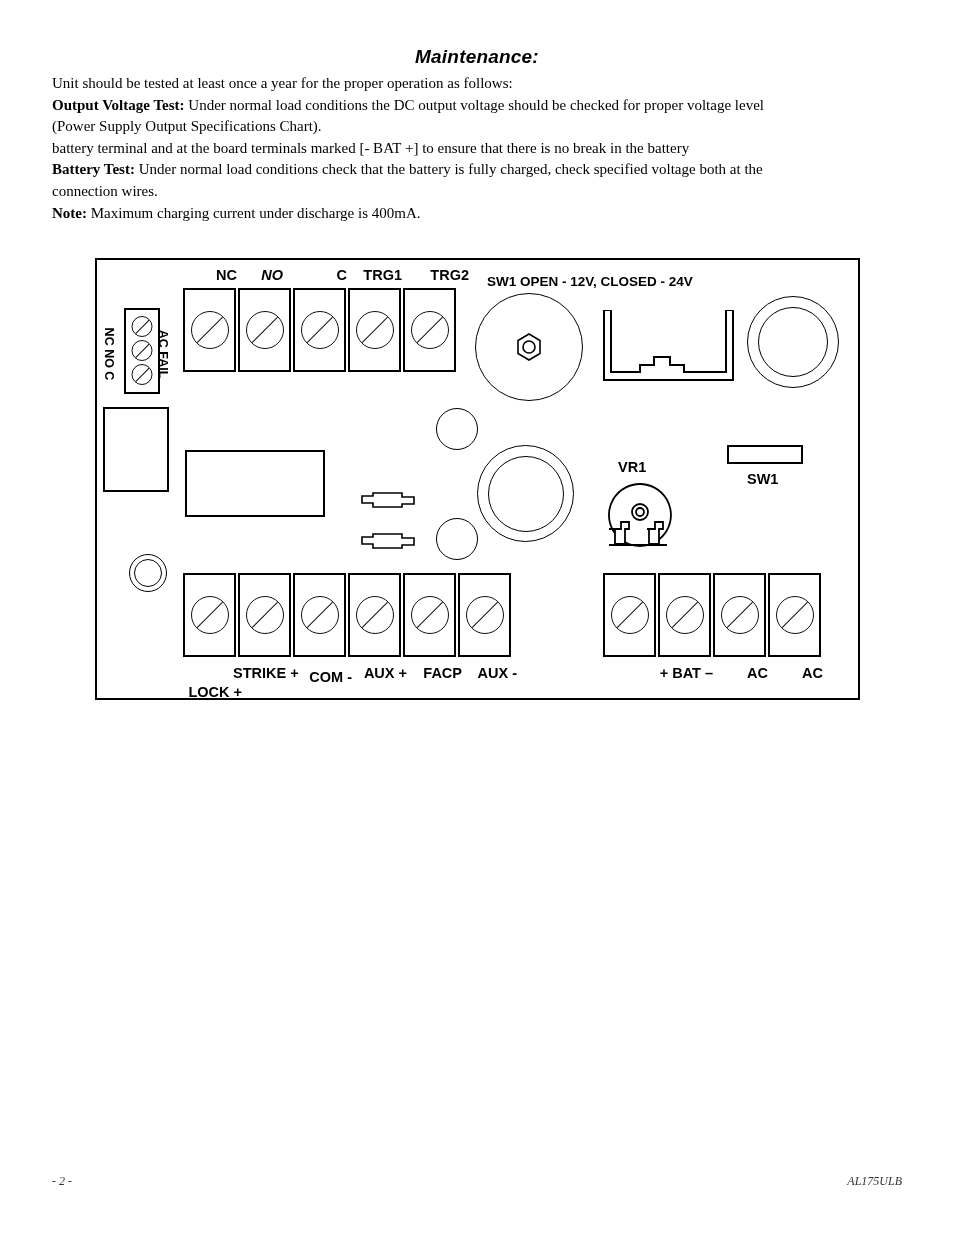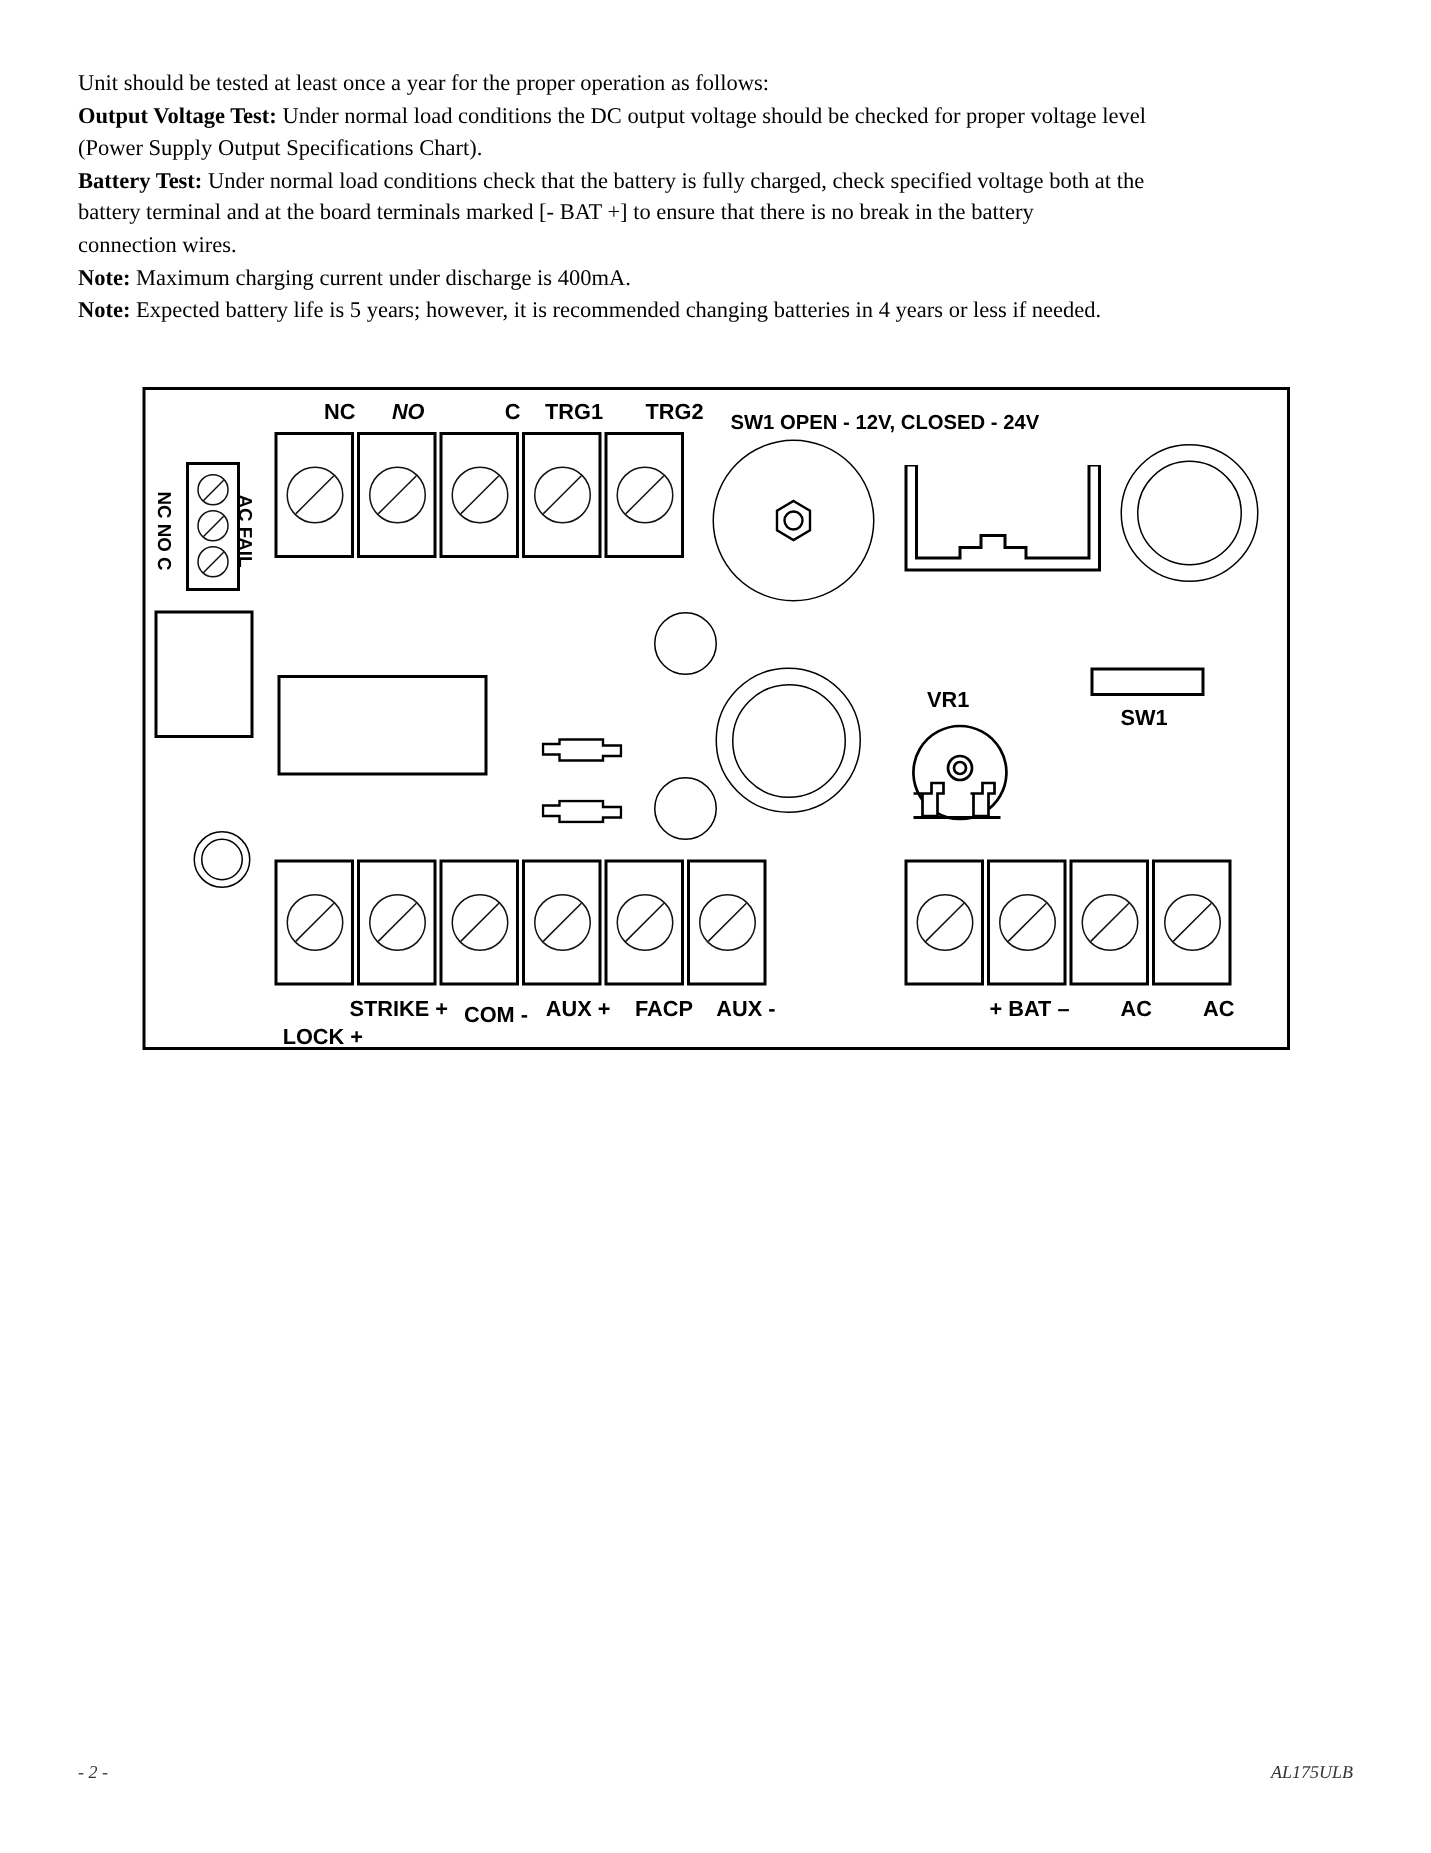--- a/index.html
+++ b/index.html
@@ -187,36 +187,36 @@
     font-size: 12px;
     color: #333;
   }
   #footer-page { left: 52px; }
   #footer-code { right: 52px; }
 </style>
 </head>
 <body>
 
 <div id="doc-text">
+  <div id="maintenance-heading">Maintenance:</div>
 
   <p class="body-line"><span>Unit should be tested at least once a year for the proper operation as follows:</span></p>
 
   <p class="body-line"><span class="lead">Output Voltage Test:</span><span> Under normal load conditions the DC output voltage should be checked for proper voltage level</span></p>
 
   <p class="body-line"><span>(Power Supply Output Specifications Chart).</span></p>
 
+  <p class="body-line"><span>battery terminal and at the board terminals marked [- BAT +] to ensure that there is no break in the battery</span></p>
+
   <p class="body-line"><span class="lead">Battery Test:</span><span> Under normal load conditions check that the battery is fully charged, check specified voltage both at the</span></p>
 
-  <p class="body-line"><span>battery terminal and at the board terminals marked [- BAT +] to ensure that there is no break in the battery</span></p>
-
   <p class="body-line"><span>connection wires.</span></p>
 
   <p class="body-line"><span class="lead">Note:</span><span> Maximum charging current under discharge is 400mA.</span></p>
 
-  <p class="body-line"><span class="lead">Note:</span><span> Expected battery life is 5 years; however, it is recommended changing batteries in 4 years or less if needed.</span></p>
 </div>
 
 <div id="board">
   <div id="board-inner">
 
     <div id="acfail-block">
       <div class="acfail-screw" style="top:6px;"></div>
       <div class="acfail-screw" style="top:30px;"></div>
       <div class="acfail-screw" style="top:54px;"></div>
     </div>

